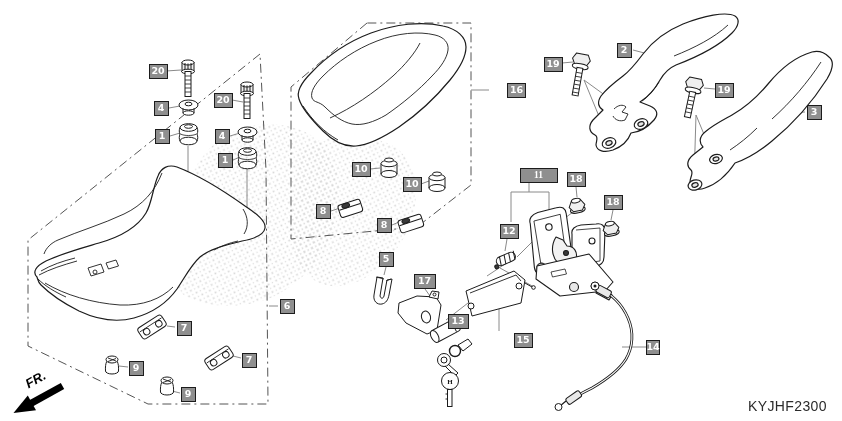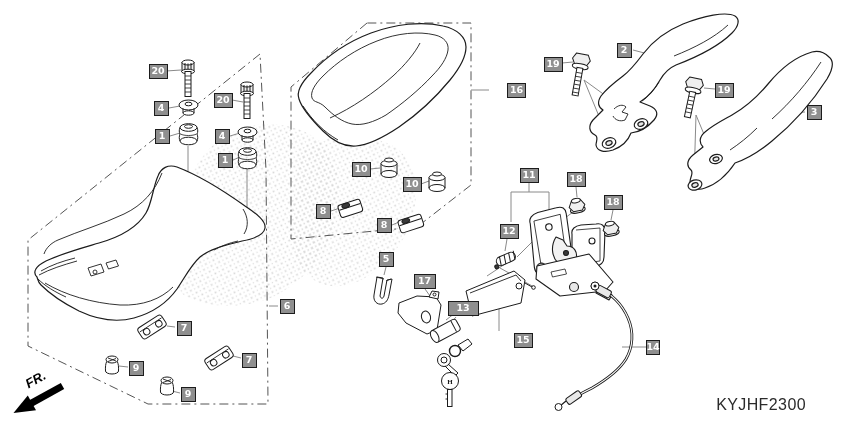--- a/index.html
+++ b/index.html
@@ -12,23 +12,23 @@
   .callout{
     position:absolute;height:15px;box-sizing:border-box;
     background:var(--callout-bg,#8f8f8f);
     border:1.5px solid var(--callout-border,#1c1c1c);
     color:var(--callout-text,#fff);
     font-family:"DejaVu Sans", sans-serif;
     font-size:9.5px;font-weight:bold;line-height:12px;text-align:center;
     pointer-events:auto;cursor:pointer;
   }
   .diag-code{
-    position:absolute;right:36px;bottom:7px;
+    position:absolute;right:15px;bottom:7px;
     font-family:"Liberation Sans", sans-serif;
-    font-size:16px;color:#2b2b2b;letter-spacing:.4px;
+    font-size:14px;color:#2b2b2b;letter-spacing:.4px;
   }
   .fr-label{
     position:absolute;left:30px;top:376px;
     font-family:"Liberation Sans", sans-serif;
     font-size:13px;font-weight:bold;font-style:italic;color:#000;
     transform:rotate(-29deg);transform-origin:left bottom;
   }
 </style>
 </head>
 <body>
@@ -369,29 +369,29 @@
       <div class="callout" style="left: 213.5px; top: 92.5px; width: 19px;">20</div>
       <div class="callout" style="left: 214.5px; top: 128.5px; width: 15px;">4</div>
       <div class="callout" style="left: 217.5px; top: 152.5px; width: 15px;">1</div>
       <div class="callout" style="left: 499px; top: 82.5px; width: 19px; margin-left: 8px;">16</div>
       <div class="callout" style="left: 543.5px; top: 56.5px; width: 19px;">19</div>
       <div class="callout" style="left: 616.5px; top: 42.5px; width: 15px;">2</div>
       <div class="callout" style="left: 714.5px; top: 82.5px; width: 19px;">19</div>
       <div class="callout" style="left: 806.5px; top: 104.5px; width: 15px;">3</div>
       <div class="callout" style="left: 566.5px; top: 171.5px; width: 19px;">18</div>
       <div class="callout" style="left: 603.5px; top: 194.5px; width: 19px;">18</div>
-      <div class="callout" style="left: 519.5px; top: 167.5px; width: 19px;">11</div>
+      <div class="callout" style="left: 519.5px; top: 167.5px; width: 38px; font-family: Liberation Serif, serif;">11</div>
       <div class="callout" style="left: 499.5px; top: 223.5px; width: 19px;">12</div>
       <div class="callout" style="left: 351.5px; top: 161.5px; width: 19px;">10</div>
       <div class="callout" style="left: 402.5px; top: 176.5px; width: 19px;">10</div>
       <div class="callout" style="left: 315.5px; top: 203.5px; width: 15px;">8</div>
       <div class="callout" style="left: 376.5px; top: 217.5px; width: 15px;">8</div>
       <div class="callout" style="left: 378.5px; top: 251.5px; width: 15px;">5</div>
       <div class="callout" style="left: 413.5px; top: 273.5px; width: 22px;">17</div>
-      <div class="callout" style="left: 447.5px; top: 301px; width: 31px;">13</div>
+      <div class="callout" style="left: 447.5px; top: 314px; width: 21px;">13</div>
       <div class="callout" style="left: 489.5px; top: 332.5px; width: 19px; margin-left: 24px;">15</div>
       <div class="callout" style="left: 645.5px; top: 339.5px; width: 14px;">14</div>
       <div class="callout" style="left: 279.5px; top: 298.5px; width: 15px;">6</div>
       <div class="callout" style="left: 176.5px; top: 320.5px; width: 15px;">7</div>
       <div class="callout" style="left: 241.5px; top: 352.5px; width: 15px;">7</div>
       <div class="callout" style="left: 128.5px; top: 360.5px; width: 15px;">9</div>
       <div class="callout" style="left: 180.5px; top: 386.5px; width: 15px;">9</div>
     </div>
 
 <div class="diag-code">KYJHF2300</div>

